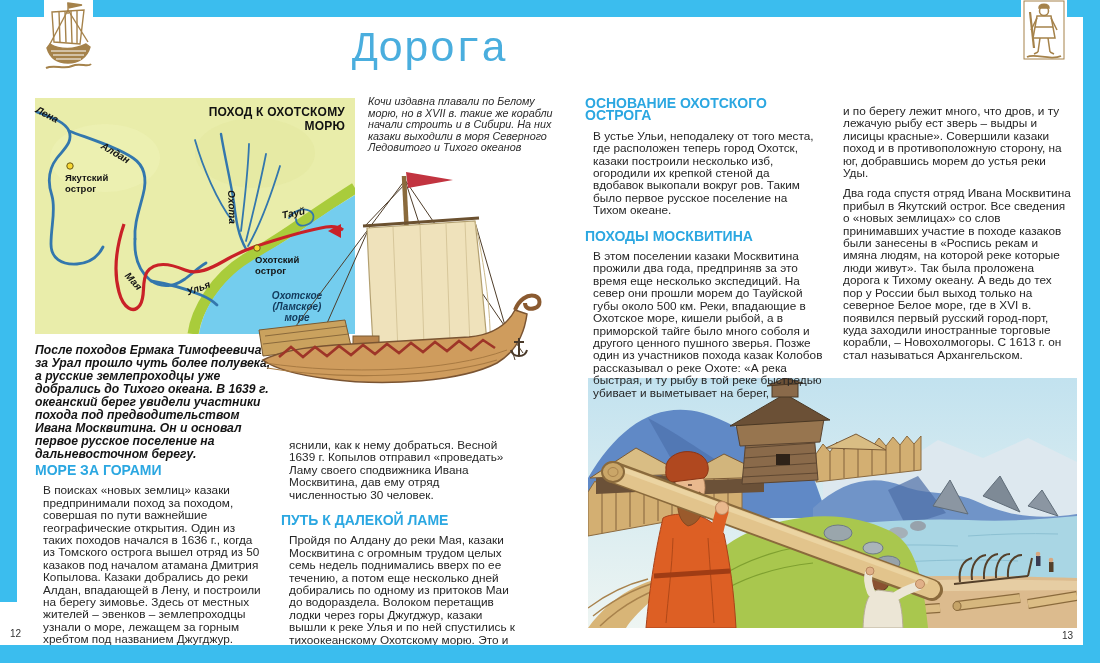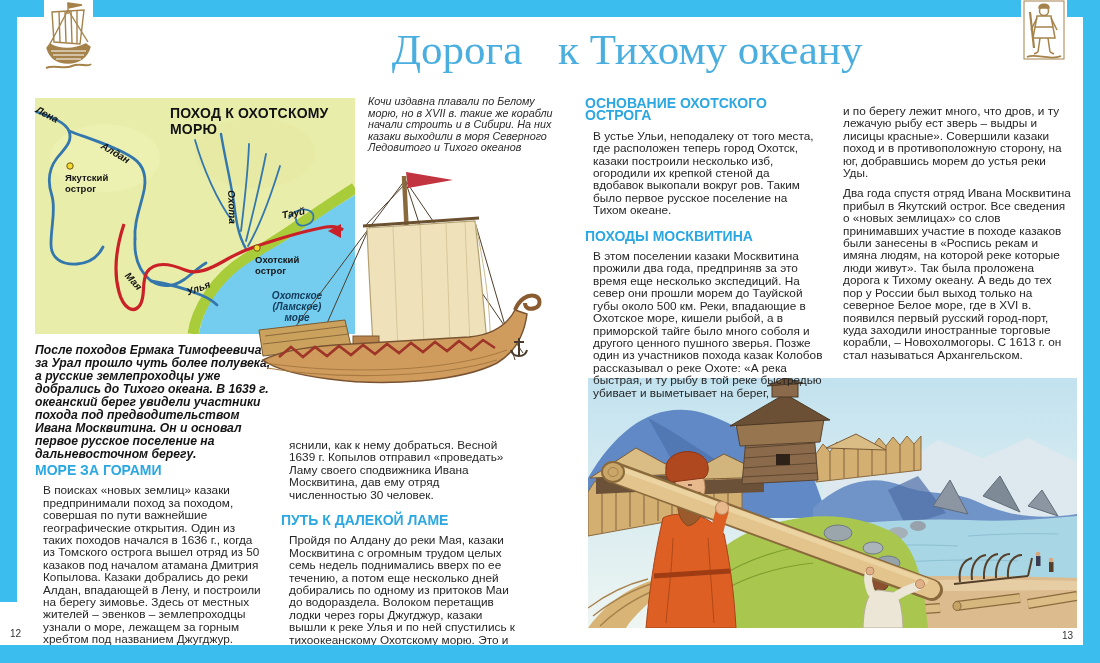--- a/index.html
+++ b/index.html
@@ -11,32 +11,32 @@
   .stripe.left{left:0;top:0;width:17px;height:602px;}
   .stripe.right{left:1083px;top:0;width:17px;height:663px;}
   .stripe.bottom{left:0;top:645px;width:1100px;height:18px;}
   
   .cornerbox{position:absolute;background:#fff;z-index:6;}
   .cornerbox.lft{left:44px;top:0;width:49px;height:73px;}
   .cornerbox.rgt{left:1021px;top:0;width:46px;height:63px;}
   
   .title{position:absolute;top:27px;font-family:"Liberation Serif","DejaVu Serif",serif;
          font-size:43px;line-height:46px;color:#4aaede;z-index:2;}
-  .title.t1{left:387px;width:140px;text-align:center;}
+  .title.t1{left:352px;width:140px;text-align:center;font-family:Liberation Mono, monospace;}
   .title.t2{left:558px;width:320px;}
   
   .map{position:absolute;left:35px;top:98px;width:320px;height:236px;z-index:1;}
   .map svg{position:absolute;left:0;top:0;}
   .maplabel{position:absolute;font-weight:bold;font-size:10px;color:#141414;white-space:nowrap;}
   .maplabel.river{font-style:italic;}
   .maplabel.multi{white-space:pre-line;font-size:9.5px;line-height:11px;}
   .maplabel.sea-label{white-space:pre-line;font-style:italic;color:#123a5c;text-align:center;
                       font-size:10px;line-height:11px;}
-  .map-title{position:absolute;left:135px;top:7px;width:175px;
-             font-weight:bold;font-size:14px;letter-spacing:.2px;color:#111;}
+  .map-title{position:absolute;left:135px;top:7px;width:175px;text-align:right;
+             font-weight:bold;font-size:12px;letter-spacing:.2px;color:#111;}
   
   .shipart{position:absolute;left:257px;top:168px;width:290px;height:250px;z-index:3;}
   .scene{position:absolute;left:588px;top:378px;width:489px;height:250px;z-index:1;}
   
   .caption{position:absolute;left:368px;top:96px;width:190px;font-style:italic;
            font-size:10.8px;line-height:11.6px;color:#2b2b2b;z-index:2;}
   .intro{position:absolute;left:35px;top:344px;width:240px;font-weight:bold;font-style:italic;
          font-size:12.2px;line-height:13px;color:#141414;z-index:2;}
   .col{position:absolute;font-size:11.8px;line-height:12.4px;z-index:2;}
   .col p{margin:8px;}
@@ -94,21 +94,20 @@
           <line x1="27" y1="38" x2="29" y2="52"></line>
           <line x1="17" y1="52" x2="13" y2="54"></line>
           <line x1="29" y1="52" x2="33" y2="54"></line>
           <path d="M 6,57 C 14,53 30,61 40,56" stroke-width="1.8"></path>
         </g>
       </svg>
     </span>
   </div>
 
   <div class="title t1">Дорога</div>
-  <div class="title t2">к Тихому океану</div>
 
   <div class="map">
     <svg width="320" height="236" viewBox="0 0 320 236">
       <rect width="320" height="236" fill="#e9edaa"></rect>
       <ellipse cx="70" cy="60" rx="55" ry="34" fill="#eff2b6" opacity="0.6"></ellipse>
       <ellipse cx="220" cy="55" rx="60" ry="35" fill="#e3e89e" opacity="0.5"></ellipse>
       <path d="M 320,90 C 298,104 282,115 264,127 C 244,141 227,151 211,161 C 195,171 183,183 174,197 C 166,209 160,222 158,236" fill="none" stroke="#a9cc3b" stroke-width="11"></path>
       <path d="M 320,97 C 300,109 285,119 268,131 C 248,145 231,154 215,164 C 199,174 188,186 179,199 C 171,211 166,223 164,236 L 320,236 Z" fill="#74cdee"></path>
       <g stroke="#3377ad" stroke-width="2.8" fill="none" stroke-linecap="round">
         <path d="M 2,14 C 18,20 30,24 34,33 C 38,44 30,50 22,60 C 12,73 13,86 17,98 C 21,112 16,128 16,146 C 16,160 26,167 42,166 C 56,165 64,157 68,149"></path>

